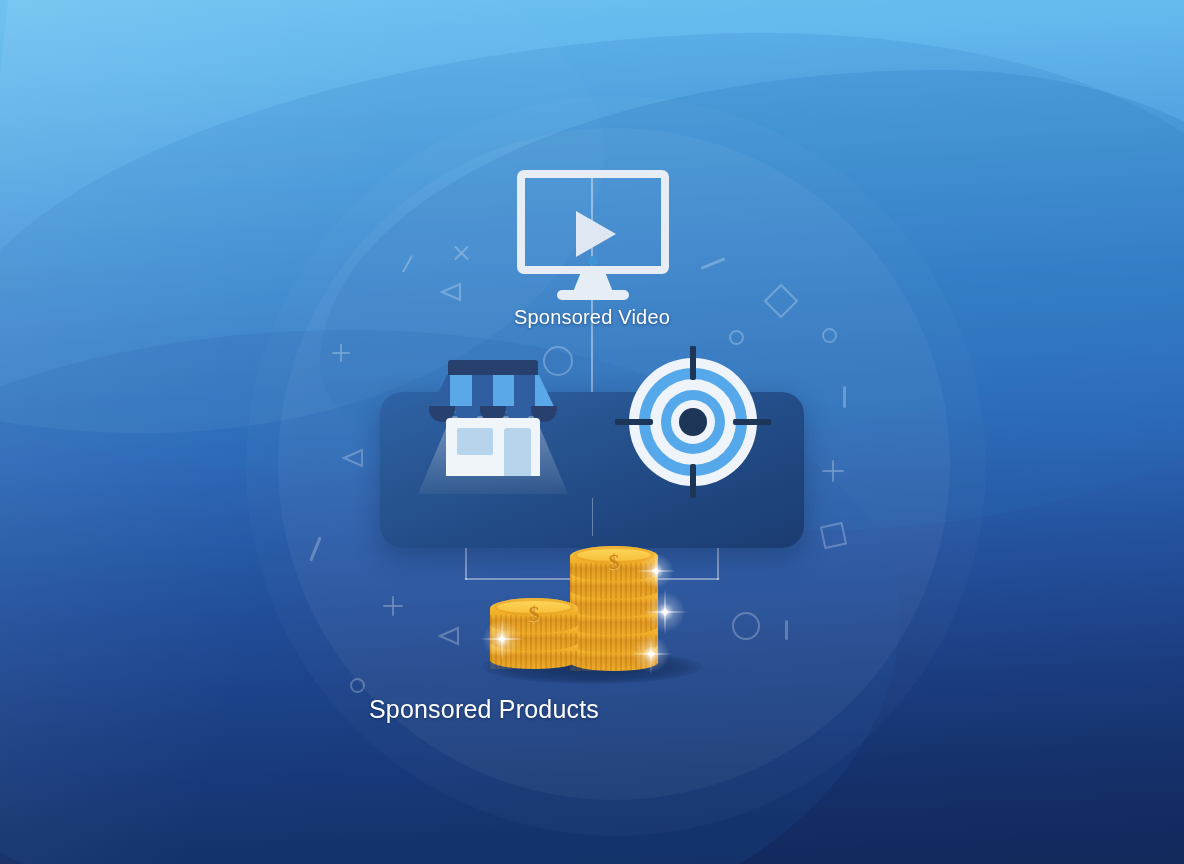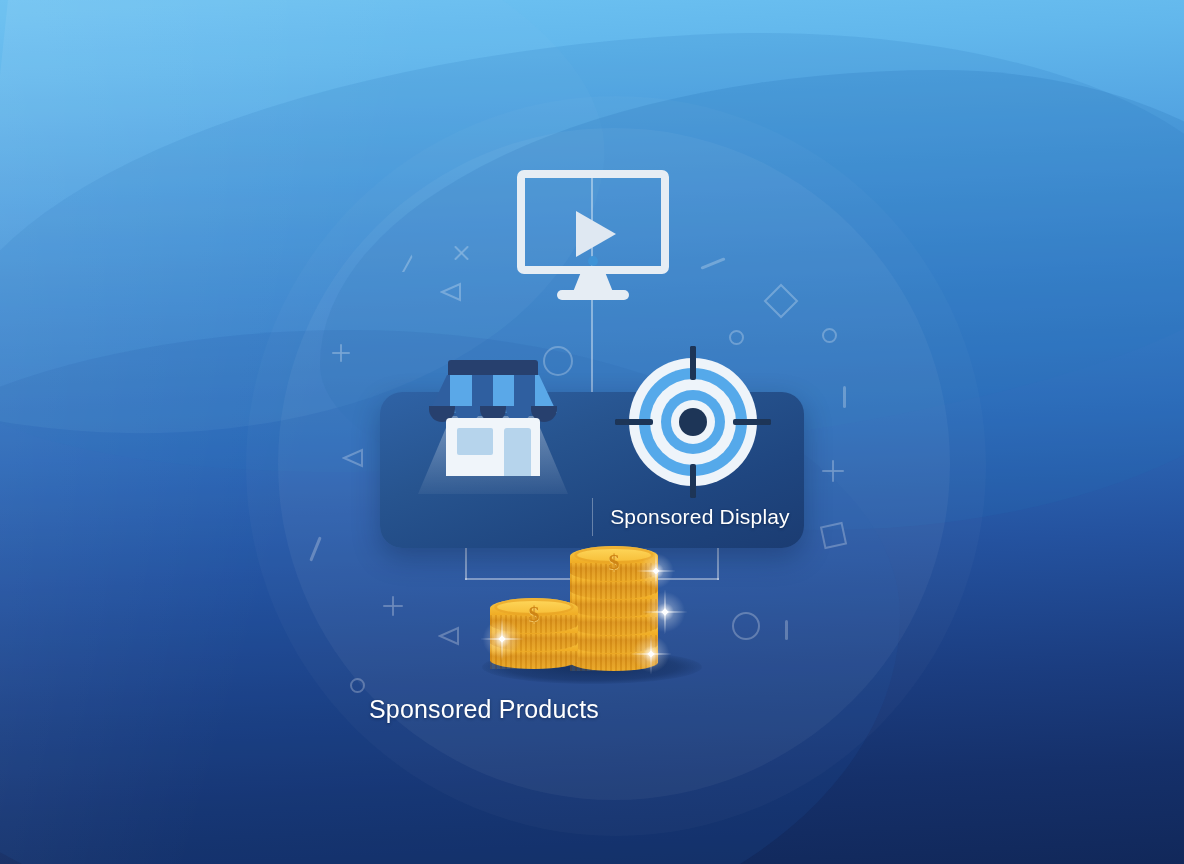--- a/index.html
+++ b/index.html
@@ -404,16 +404,16 @@
         <b></b>
       </div>
     <div class="spark" style="left:152px;top:88px;width:42px;height:42px;">
         <b></b>
       </div>
     <div class="spark" style="left:2px;top:72px;width:44px;height:44px;">
         <b></b>
       </div>
   </div>
 
-  <div class="lbl" id="lbl-display">Sponsored Display</div>
+  <div class="lbl" id="lbl-video">Sponsored Video</div>
   <div class="lbl" id="lbl-products">Sponsored Products</div>
 
 </div>
 
 </body></html>

